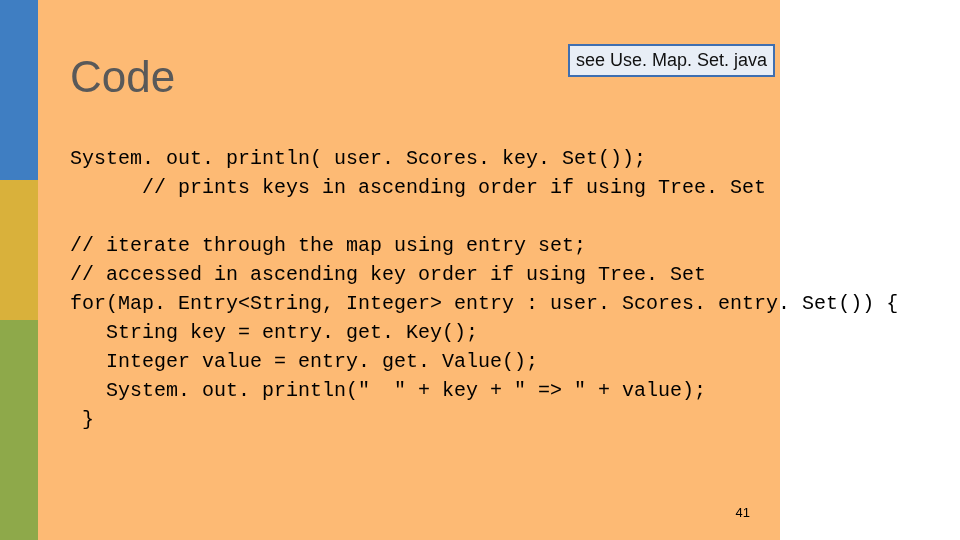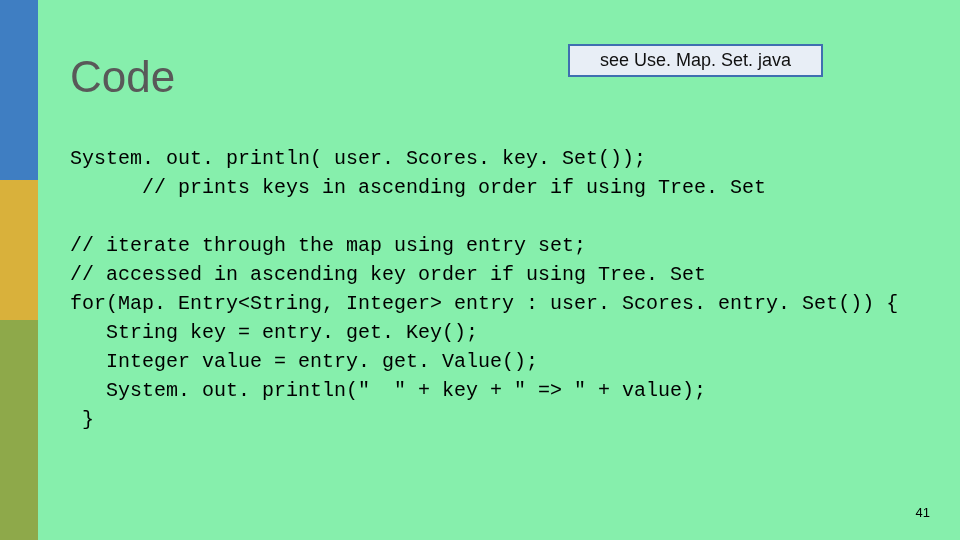--- a/index.html
+++ b/index.html
@@ -1,31 +1,31 @@
 <!DOCTYPE html>
 <html><head>
 <meta charset="utf-8">
 <style>
   * { margin: 0; padding: 0; box-sizing: border-box; }
   html, body { width: 960px; height: 540px; background: #fff; font-family: Arial, sans-serif; overflow: hidden; }
-  .slide { position: relative; width: 960px; height: 540px; background: #86efac; }
+  .slide { position: relative; width: 780px; height: 540px; background: #fdba74; }
   .sidebar { position: absolute; left: 0; top: 0; width: 38px; height: 540px; }
   .sidebar .blue  { background: #3f7ec2; width: 38px; height: 180px; }
   .sidebar .gold  { background: #d9b13b; width: 38px; height: 140px; }
   .sidebar .green { background: #8ea94a; width: 38px; height: 220px; }
   .title {
     position: absolute; left: 70px; top: 52px;
     font-size: 44px; color: #595959; font-weight: 400;
     font-family: Arial, sans-serif;
   }
   .callout {
     position: absolute; left: 568px; top: 44px;
     background: #e8eef6;
     border: 2px solid #3f6fb0;
-    padding: 4px 30px;
+    padding: 4px 6px;
     font-size: 18px; color: #111;
     font-family: Arial, sans-serif;
   }
   .code {
     position: absolute; left: 70px; top: 144px; right: 28px;
     font-family: "Courier New", Courier, monospace;
     font-size: 20px; line-height: 1.45; color: #000;
     white-space: pre;
   }
   .footer-left {

